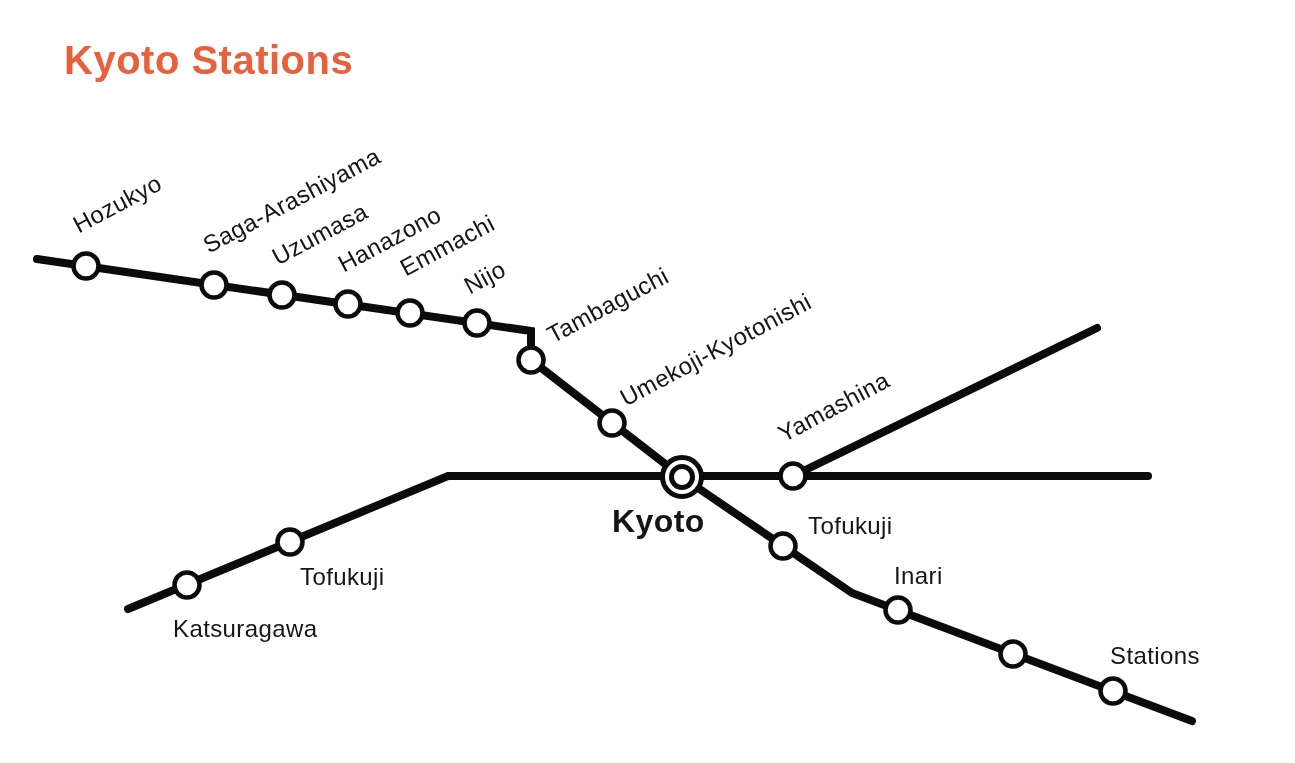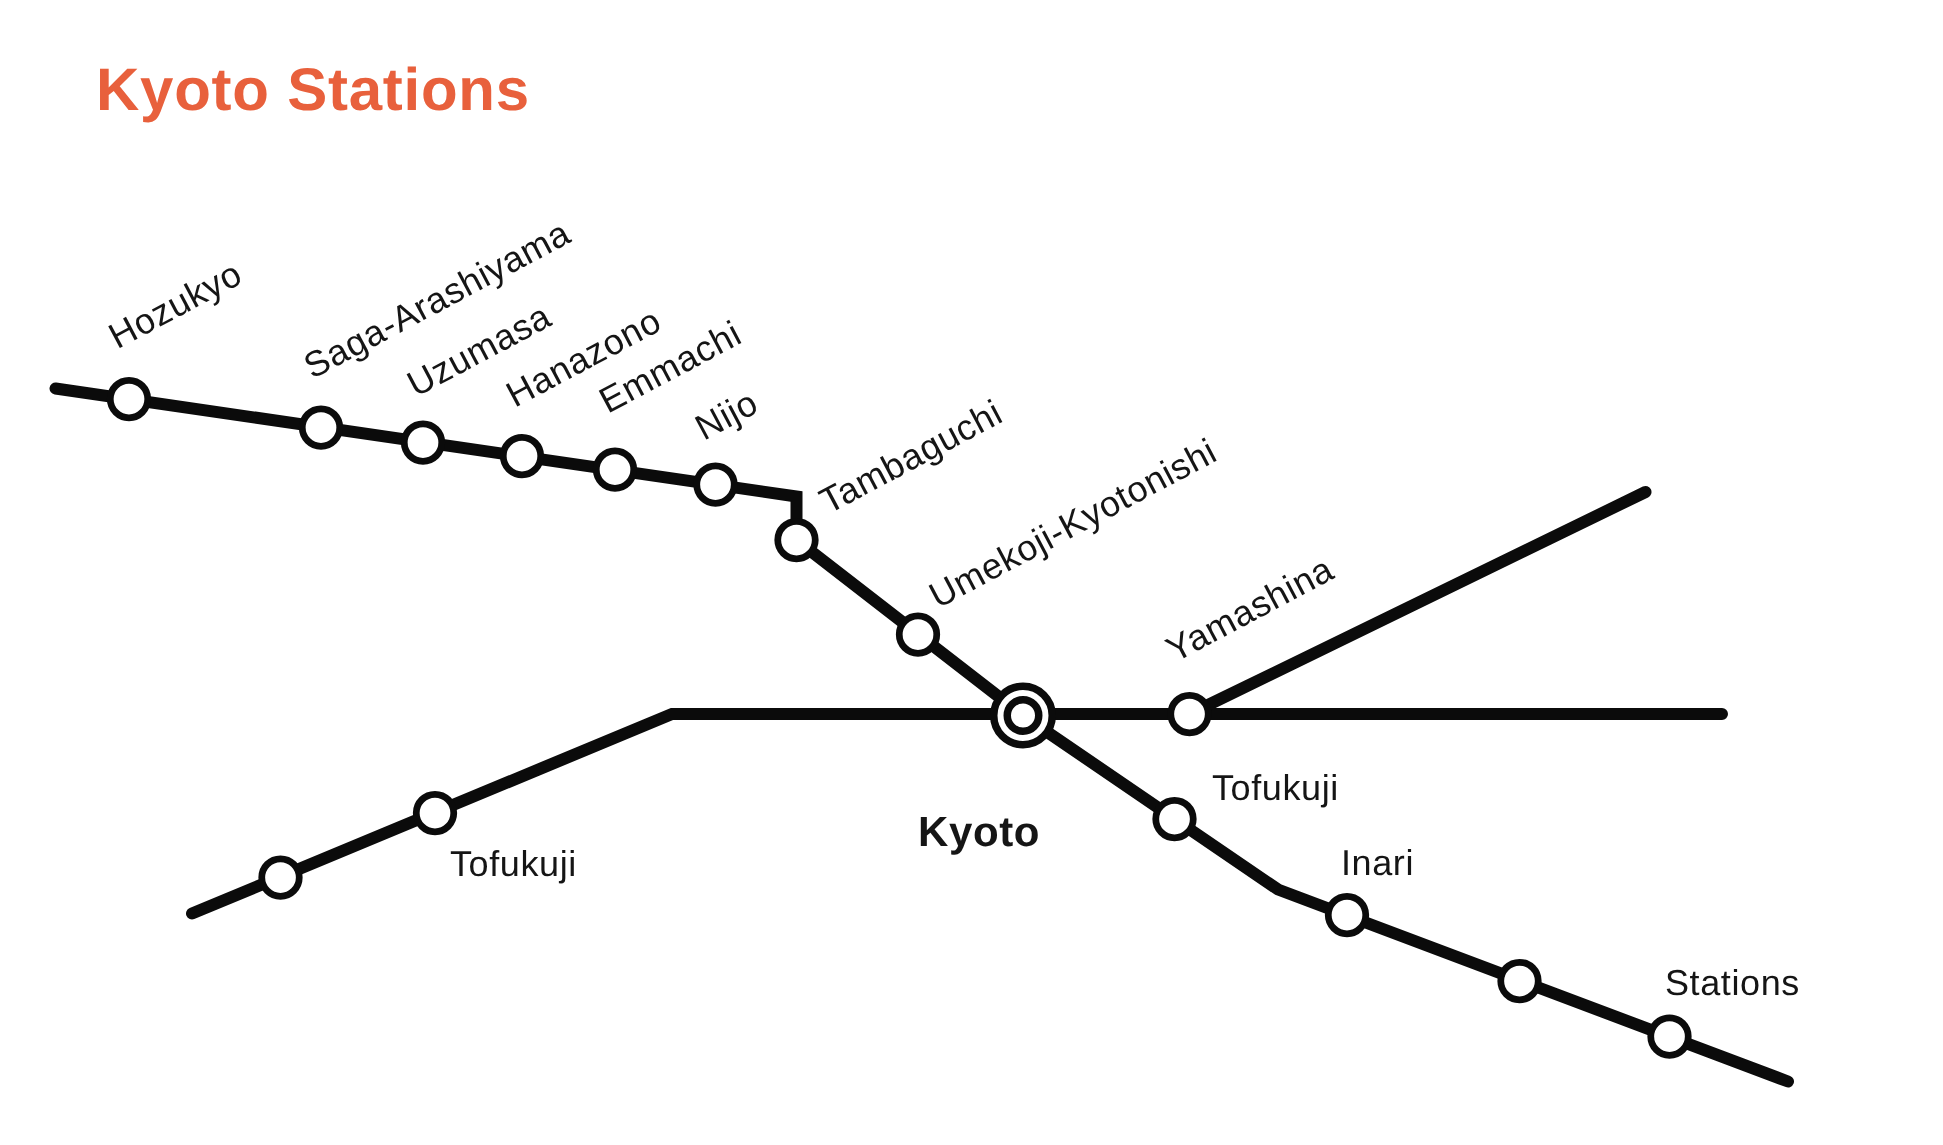--- a/index.html
+++ b/index.html
@@ -55,23 +55,22 @@
     letter-spacing: 0.4px;
     color: var(--label-color, #151515);
     white-space: nowrap;
   }
   .rot {
     transform: rotate(-28deg);
     transform-origin: 0 100%;
   }
   .hub {
     font-weight: 700;
-    font-size: 28px;
+    font-size: 32px;
     line-height: 32px;
-    margin-top: 34px;
   }
   .two-line {
     white-space: normal;
     width: 150px;
   }
 </style>
 </head>
 <body>
 
 <div class="map">
@@ -115,14 +114,15 @@
   <div class="lbl rot" style="left:473px; top:271px">Nijo</div>
   <div class="lbl rot" style="left:556px; top:320px">Tambaguchi</div>
   <div class="lbl rot" style="left:629px; top:383px">Umekoji-Kyotonishi</div>
   <div class="lbl rot" style="left:787px; top:419px">Yamashina</div>
 
   <div class="lbl hub" style="left:612px;  top:505px">Kyoto</div>
   <div class="lbl" style="left:808px;  top:511px">Tofukuji</div>
   <div class="lbl" style="left:894px;  top:561px">Inari</div>
   <div class="lbl" style="left:1110px; top:641px">Stations</div>
   <div class="lbl" style="left:300px;  top:562px">Tofukuji</div>
+  <div class="lbl" style="left:173px;  top:614px">Katsuragawa</div>
 
 </div>
 
 </body></html>

